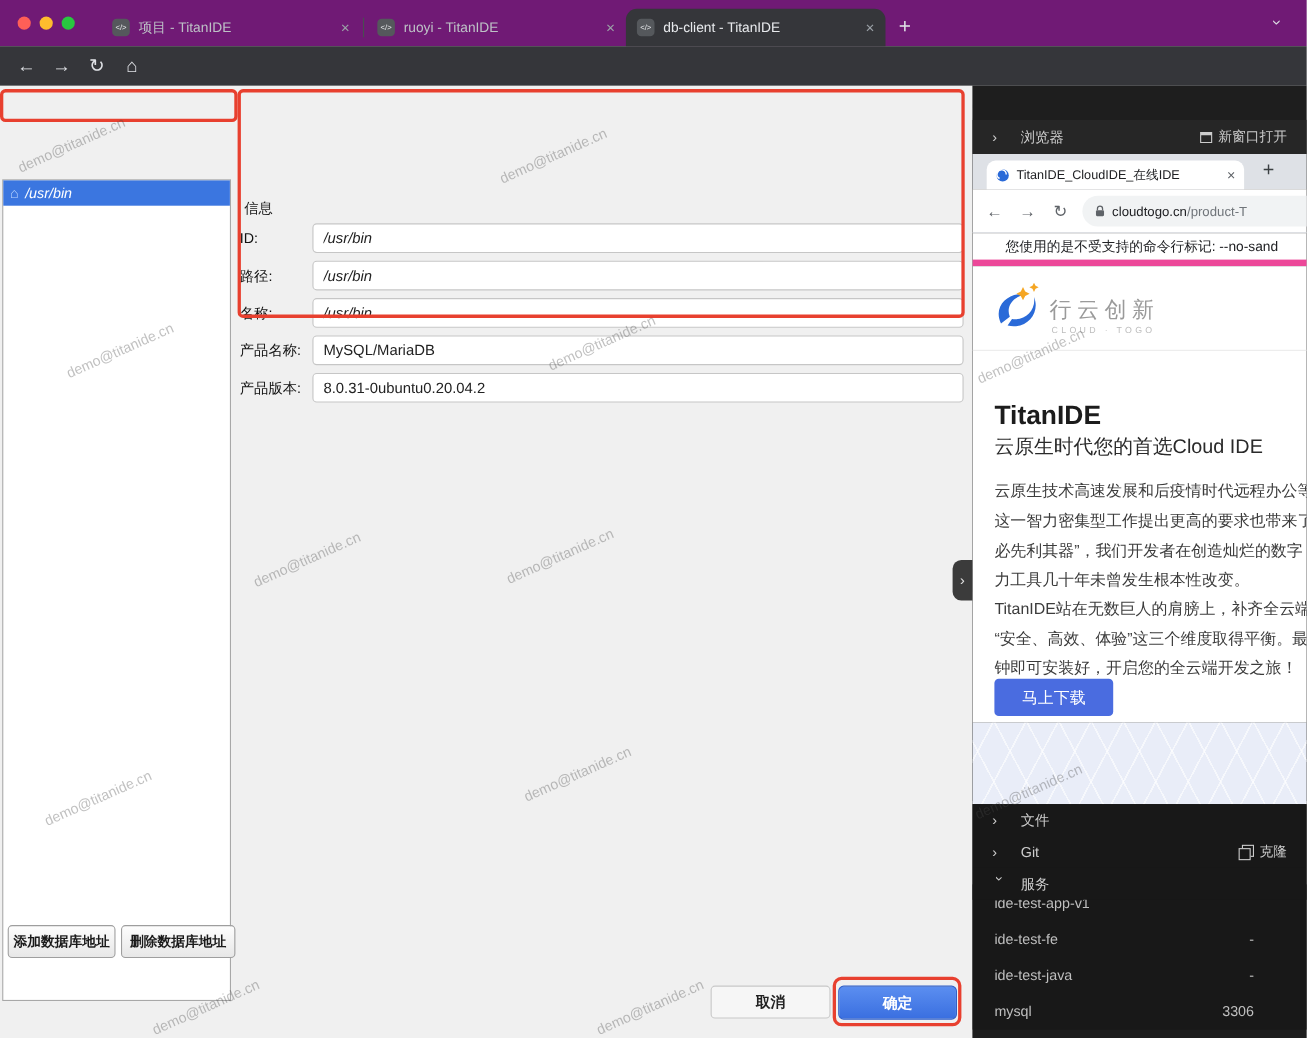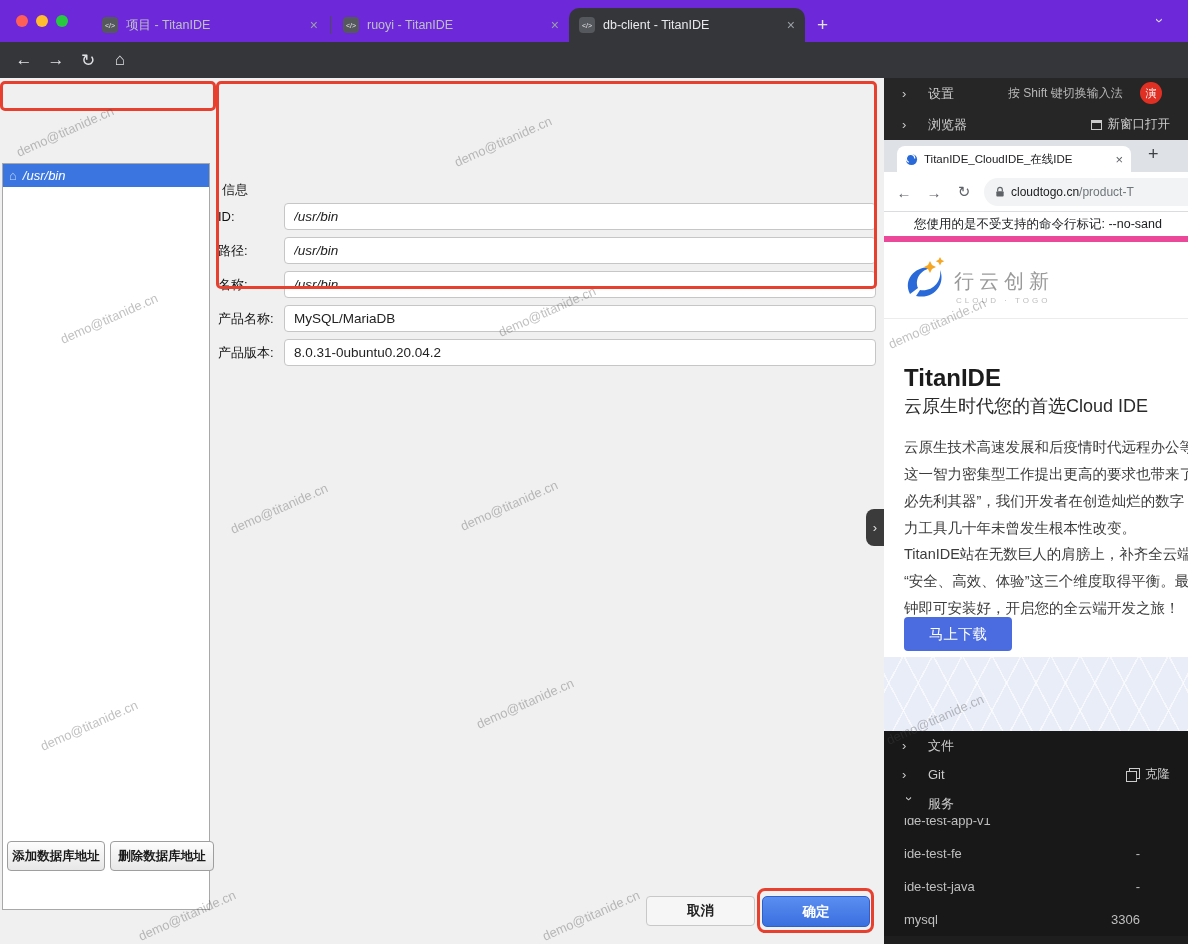--- a/index.html
+++ b/index.html
@@ -2,21 +2,21 @@
 <html><head>
 <meta charset="utf-8">
 <style>
   * { box-sizing: border-box; margin: 0; padding: 0; }
   html,body { width:1188px; height:944px; }
   body { position:relative; overflow:hidden; background:#f0f0f0;
          font-family:"Liberation Sans","DejaVu Sans",sans-serif; }
   .abs { position:absolute; }
 
   
-  .titlebar { left:0; top:0; width:1188px; height:42px; background:#6d28d9; }
+  .titlebar { left:0; top:0; width:1188px; height:42px; background:#701a75; }
   .light { width:12px; height:12px; border-radius:50%; top:15px; }
   .light.r { left:16px; background:#ff5f57; }
   .light.y { left:36px; background:#febc2e; }
   .light.g { left:56px; background:#28c840; }
   .tabs { left:92px; top:8px; height:34px; display:flex; align-items:stretch; }
   .tab { width:236px; display:flex; align-items:center; gap:8px; padding:0 10px;
          border-radius:10px 10px 0 0; color:#bdc1c6; font-size:12.5px; cursor:default; }
   .tab.active { background:#35363a; color:#e8eaed; }
   .fav { width:16px; height:16px; min-width:16px; border-radius:4px; background:#55585c;
          color:#e8eaed; font-size:7px; display:flex; align-items:center; justify-content:center; }
@@ -262,26 +262,20 @@
 
 <div class="abs red" style="left:0px;top:81px;width:216px;height:30px"></div>
 <div class="abs red" style="left:216px;top:81px;width:661px;height:208px"></div>
 <div class="abs red" style="left:757px;top:888px;width:117px;height:45px;border-radius:8px"></div>
 
 <div class="abs handle">
     <span class="i-chevron"></span>
   </div>
 
 <div class="abs ide">
-  <div class="iderow" style="top:0">
-    <span class="i-chevron"></span>
-    <span class="lbl">设置</span>
-    <span class="hint">按 Shift 键切换输入法</span>
-    <span class="badge">演</span>
-  </div>
   <div class="iderow" style="top:31px">
     <span class="i-chevron"></span>
     <span class="lbl">浏览器</span>
     <span class="row-action">
       <span class="i-window"></span>
       <span>新窗口打开</span>
     </span>
   </div>
 
   <div class="mini-tabstrip">

